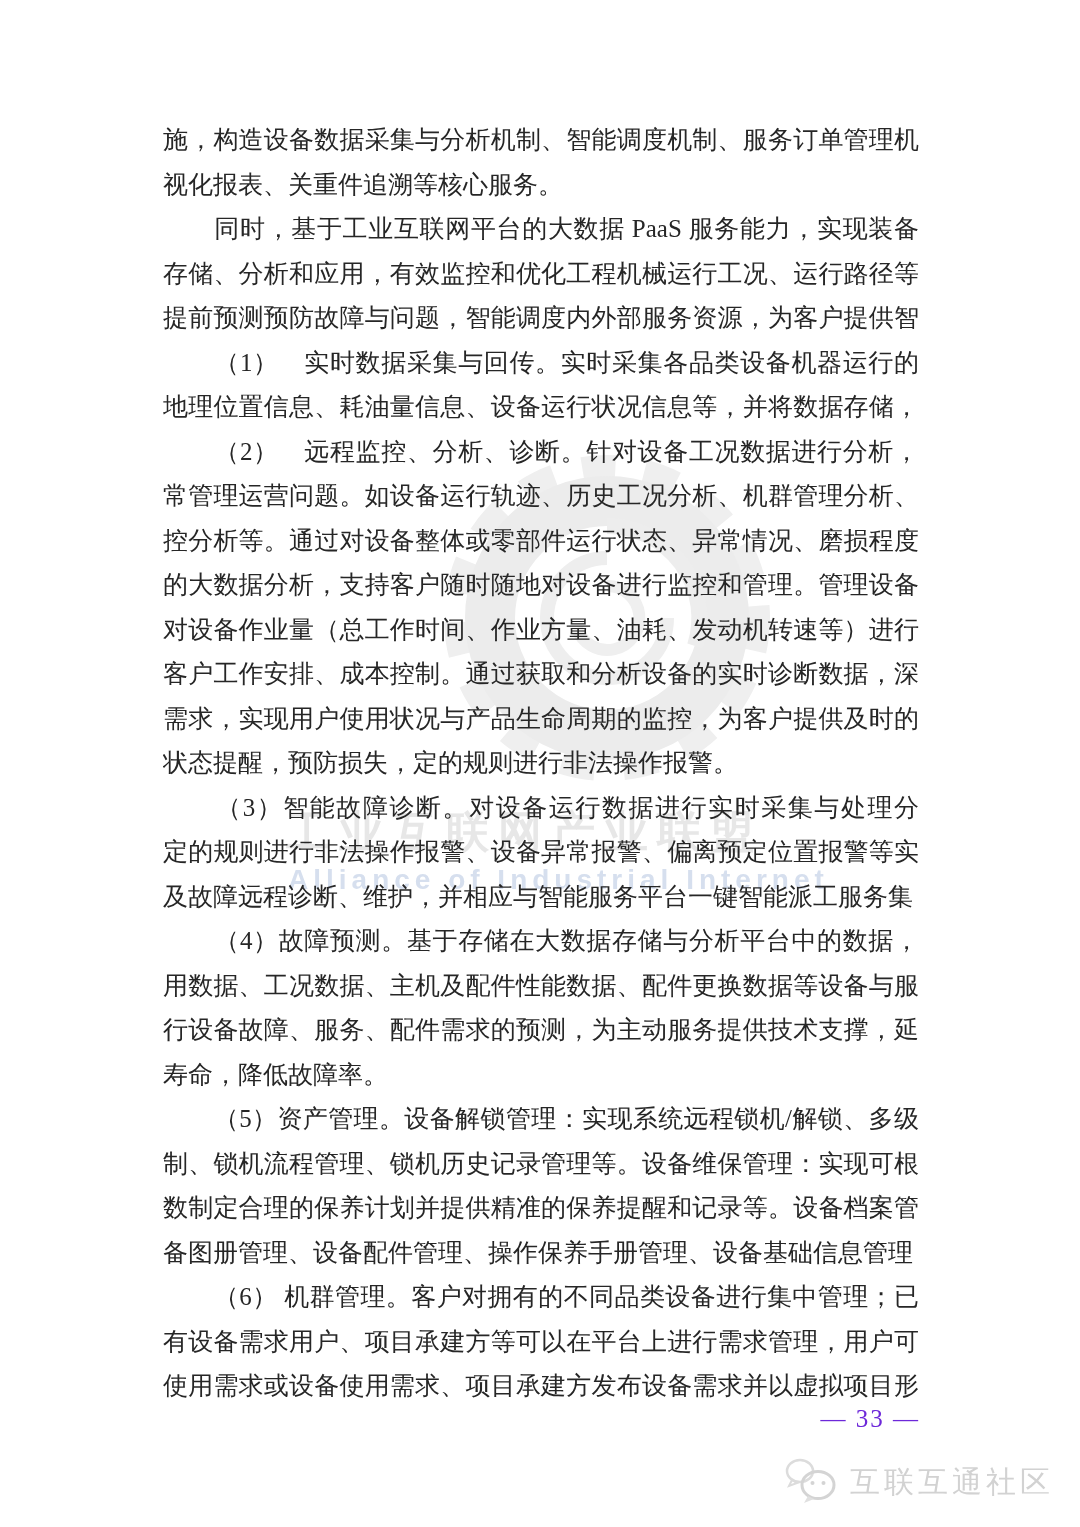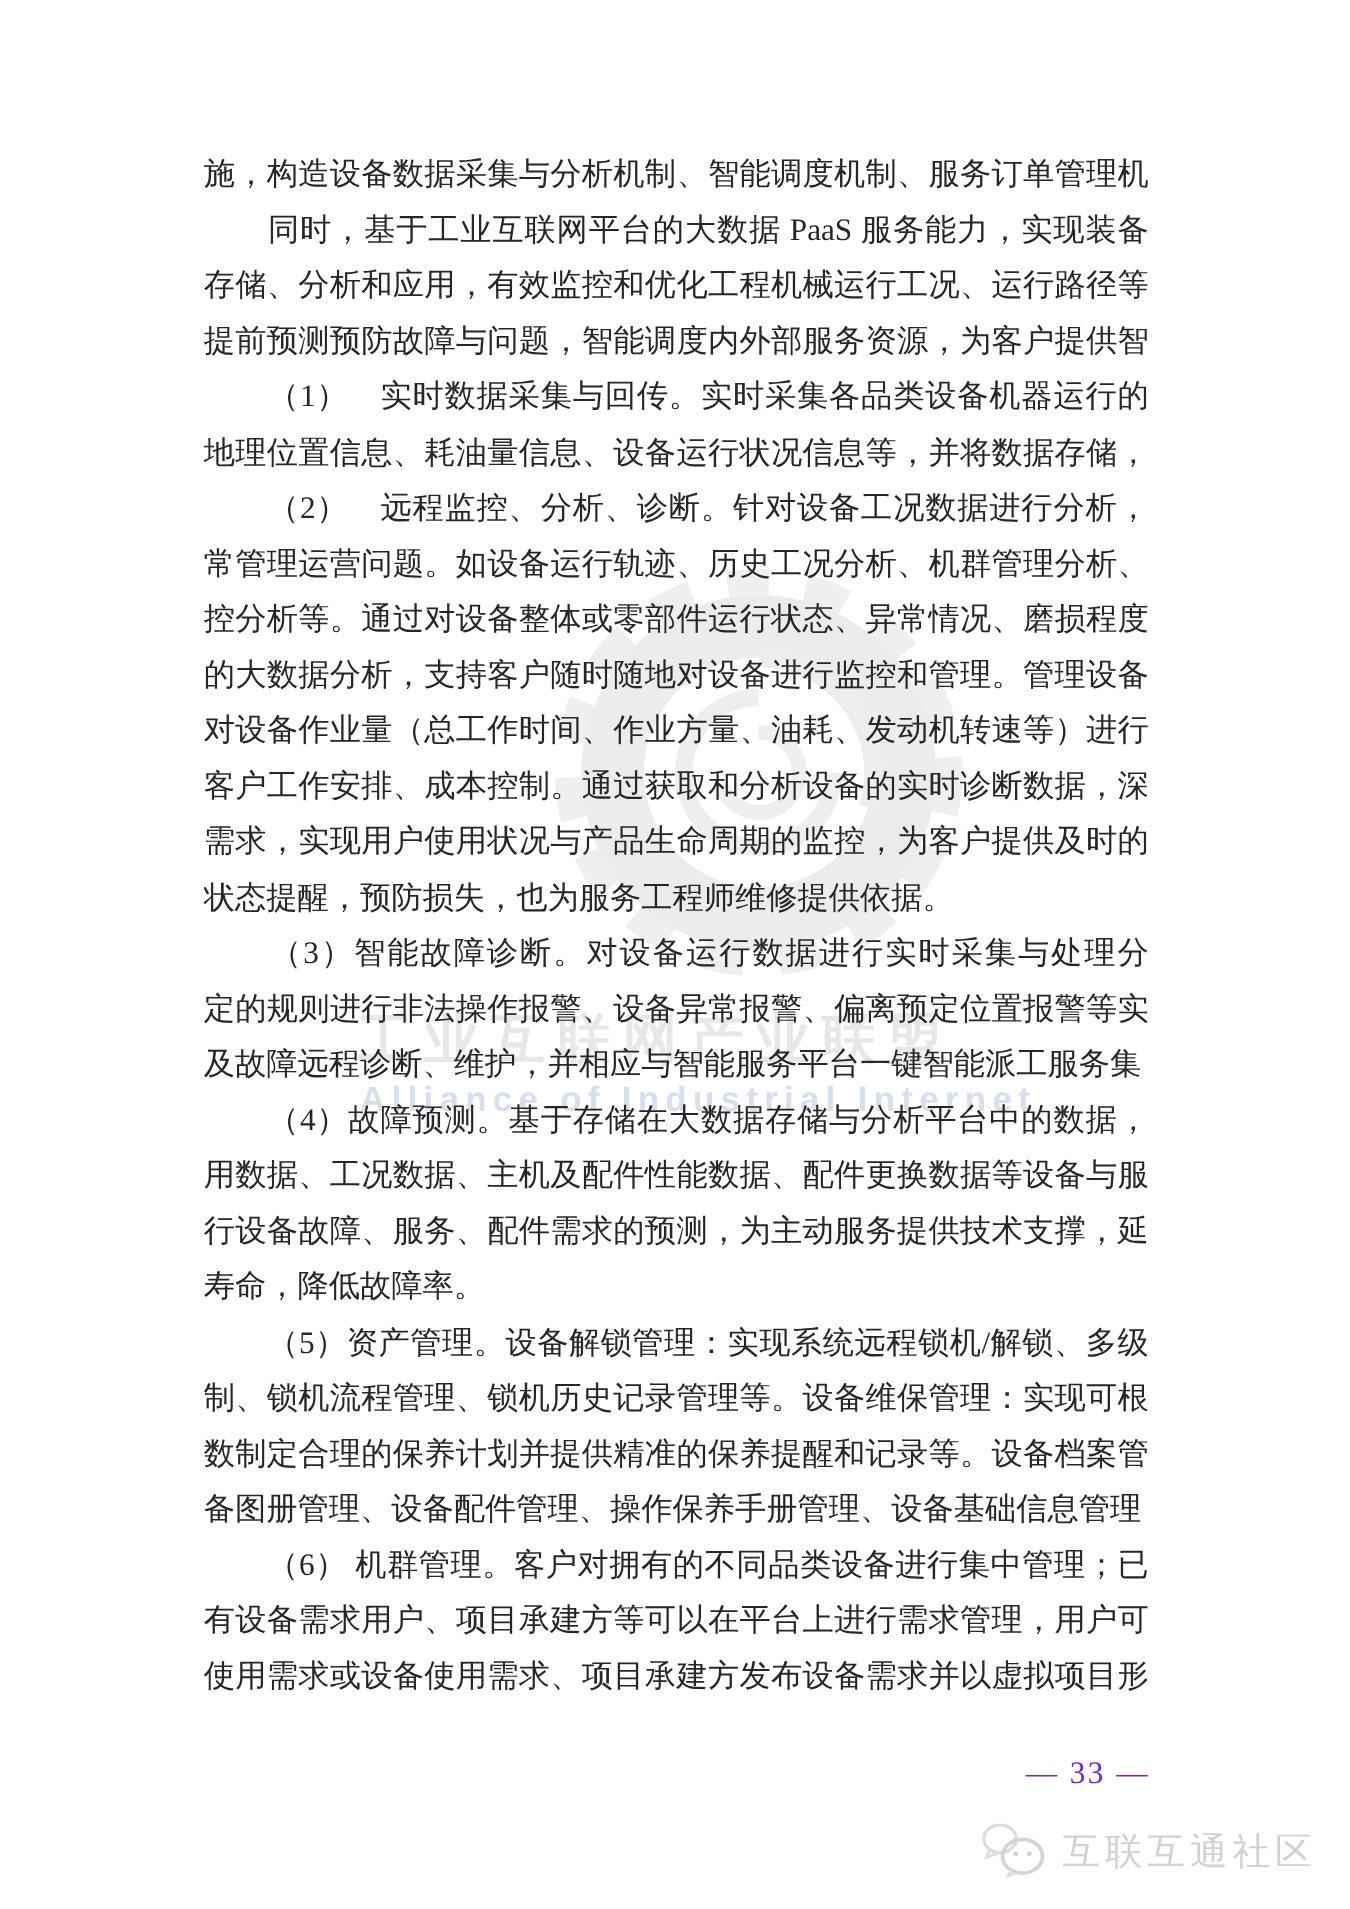--- a/index.html
+++ b/index.html
@@ -71,33 +71,34 @@
         <path d="M170,138 a32,32 0 1 1 -30,42" stroke="#efefef" stroke-width="12"></path>
       </g>
     </svg>
   </div>
 
   <div class="wm-cjk">工业互联网产业联盟</div>
   <div class="wm-en">Alliance of Industrial Internet</div>
 
   <div class="textblock">
       <div class="line j">施，构造设备数据采集与分析机制、智能调度机制、服务订单管理机制、业绩可</div>
+      <div class="line">视化报表、关重件追溯等核心服务。</div>
       <div class="line j">　　同时，基于工业互联网平台的大数据 PaaS 服务能力，实现装备工况数据的</div>
       <div class="line j">存储、分析和应用，有效监控和优化工程机械运行工况、运行路径等参数与指标，</div>
       <div class="line j">提前预测预防故障与问题，智能调度内外部服务资源，为客户提供智慧型服务。</div>
       <div class="line j">　　（1）　实时数据采集与回传。实时采集各品类设备机器运行的各项参数，如</div>
       <div class="line j">地理位置信息、耗油量信息、设备运行状况信息等，并将数据存储，实时分析。</div>
       <div class="line j">　　（2）　远程监控、分析、诊断。针对设备工况数据进行分析，解决设备与日</div>
       <div class="line j">常管理运营问题。如设备运行轨迹、历史工况分析、机群管理分析、设备实时监</div>
       <div class="line j">控分析等。通过对设备整体或零部件运行状态、异常情况、磨损程度等技术参数</div>
       <div class="line j">的大数据分析，支持客户随时随地对设备进行监控和管理。管理设备作业状况，</div>
       <div class="line j">对设备作业量（总工作时间、作业方量、油耗、发动机转速等）进行统计，方便</div>
       <div class="line j">客户工作安排、成本控制。通过获取和分析设备的实时诊断数据，深入了解客户</div>
       <div class="line j">需求，实现用户使用状况与产品生命周期的监控，为客户提供及时的设备非正常</div>
-      <div class="line">状态提醒，预防损失，也为服务工程师维修提供依据。</div>
+      <div class="line">状态提醒，预防损失，定的规则进行非法操作报警。</div>
       <div class="line j">　　（3）智能故障诊断。对设备运行数据进行实时采集与处理分析，根据已设</div>
       <div class="line j">定的规则进行非法操作报警、设备异常报警、偏离预定位置报警等实时报警，以</div>
       <div class="line">及故障远程诊断、维护，并相应与智能服务平台一键智能派工服务集成。</div>
       <div class="line j">　　（4）故障预测。基于存储在大数据存储与分析平台中的数据，通过设备使</div>
       <div class="line j">用数据、工况数据、主机及配件性能数据、配件更换数据等设备与服务数据，进</div>
       <div class="line j">行设备故障、服务、配件需求的预测，为主动服务提供技术支撑，延长设备使用</div>
       <div class="line">寿命，降低故障率。</div>
       <div class="line j">　　（5）资产管理。设备解锁管理：实现系统远程锁机/解锁、多级别的锁机控</div>
       <div class="line j">制、锁机流程管理、锁机历史记录管理等。设备维保管理：实现可根据自定义参</div>
       <div class="line j">数制定合理的保养计划并提供精准的保养提醒和记录等。设备档案管理：实现设</div>

